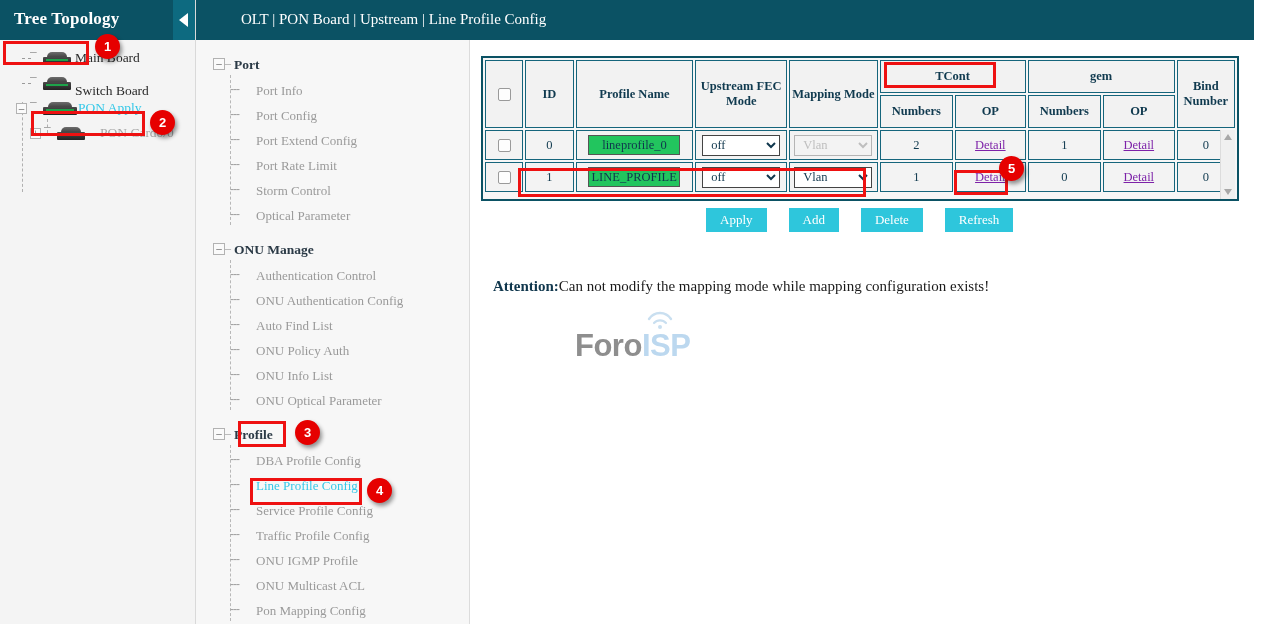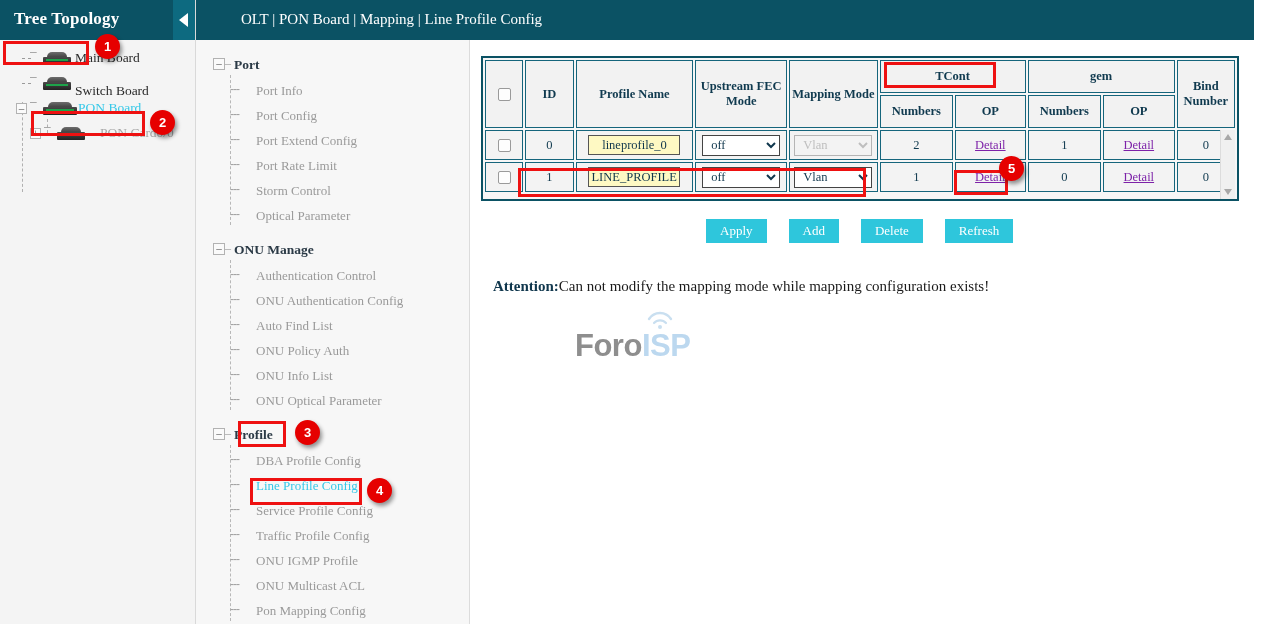--- a/index.html
+++ b/index.html
@@ -192,21 +192,21 @@
     border: 1px solid #9a9a9a;
     border-radius: 2px;
     background: #fdfdfd;
     display: inline-block;
     vertical-align: middle;
     cursor: pointer;
   }
   .tin {
     width: 92px; height: 20px;
     border: 1px solid #555;
-    background: #fef9c3;
+    background: #22c55e;
     font-size: 12.5px;
     text-align: center;
     color: #10374d;
     font-family: "Liberation Serif", serif;
     padding: 0 2px;
   }
   .sel {
     width: 78px; height: 21px;
     border: 1px solid #444;
     background: #ffffff;
@@ -231,21 +231,21 @@
   #grid-scroll .arr {
     position: absolute; left: 3px;
     width: 0; height: 0;
     border-left: 4.5px solid transparent;
     border-right: 4.5px solid transparent;
   }
   #grid-scroll .up { top: 4px; border-bottom: 6px solid #a8a8a8; }
   #grid-scroll .dn { bottom: 4px; border-top: 6px solid #a8a8a8; }
 
   
-  #btn-row { position: absolute; left: 236px; top: 179px; }
+  #btn-row { position: absolute; left: 236px; top: 168px; }
   .btn {
     display: inline-block;
     background: #2ec6dc;
     color: #ffffff;
     font-size: 13px;
     font-family: "Liberation Serif", serif;
     text-align: center;
     height: 24px; line-height: 24px;
     margin-right: 18px;
     cursor: pointer;
@@ -338,21 +338,21 @@
       </div>
 
       <div class="tnode">
         <div class="tbox" style="left:16px; top:7px;">–</div>
         <span class="mtick" style="left:30px; top:-1px;">–</span>
         <div class="devicon" style="left:43px; top:6px;">
           <div class="top"></div>
             <div class="base"></div>
             <div class="led"></div>
         </div>
-        <div class="lbl cyan" style="left:78px; top:4px;">PON Board</div>
+        <div class="lbl cyan" style="left:78px; top:4px;">PON Apply</div>
       </div>
 
       <div class="tnode">
         <div class="tdash" style="left:47px; top:-2px; height:14px;"></div>
         <div class="tbox" style="left:30px; top:7px;">+</div>
         <span class="mtick" style="left:44px; top:-1px;">–</span>
         <div class="devicon small" style="left:57px; top:6px;">
           <div class="top"></div>
             <div class="base"></div>
             <div class="led"></div>
@@ -465,21 +465,21 @@
         <div class="mitem">
           <span class="mtick" style="left:34px; top:3px;">---</span>
           <div class="mlabel">Pon Mapping Config</div>
         </div>
       </div>
 
     </div>
   </div>
 
   <div id="crumb-bar">
-    <div class="crumb">OLT | PON Board | Mapping | Line Profile Config</div>
+    <div class="crumb">OLT | PON Board | Upstream | Line Profile Config</div>
   </div>
 
   <div id="content">
 
     <div id="grid-wrap">
       <table class="grid">
         <colgroup>
           <col style="width:38px">
             <col style="width:48px">
             <col style="width:117px">

